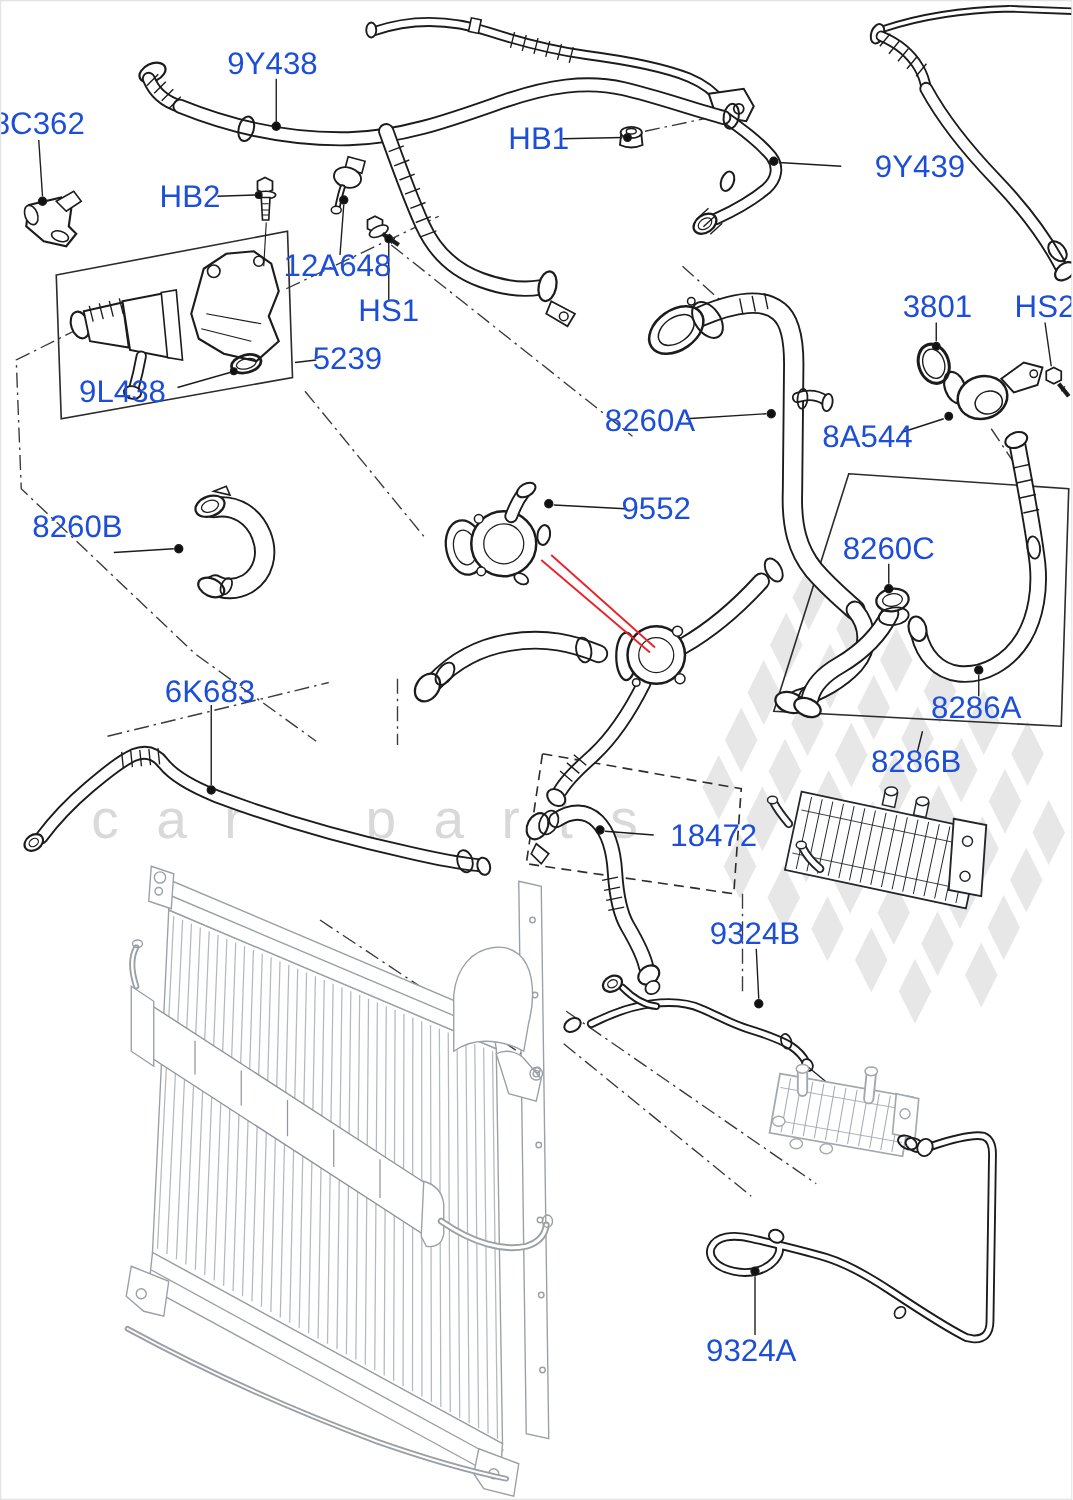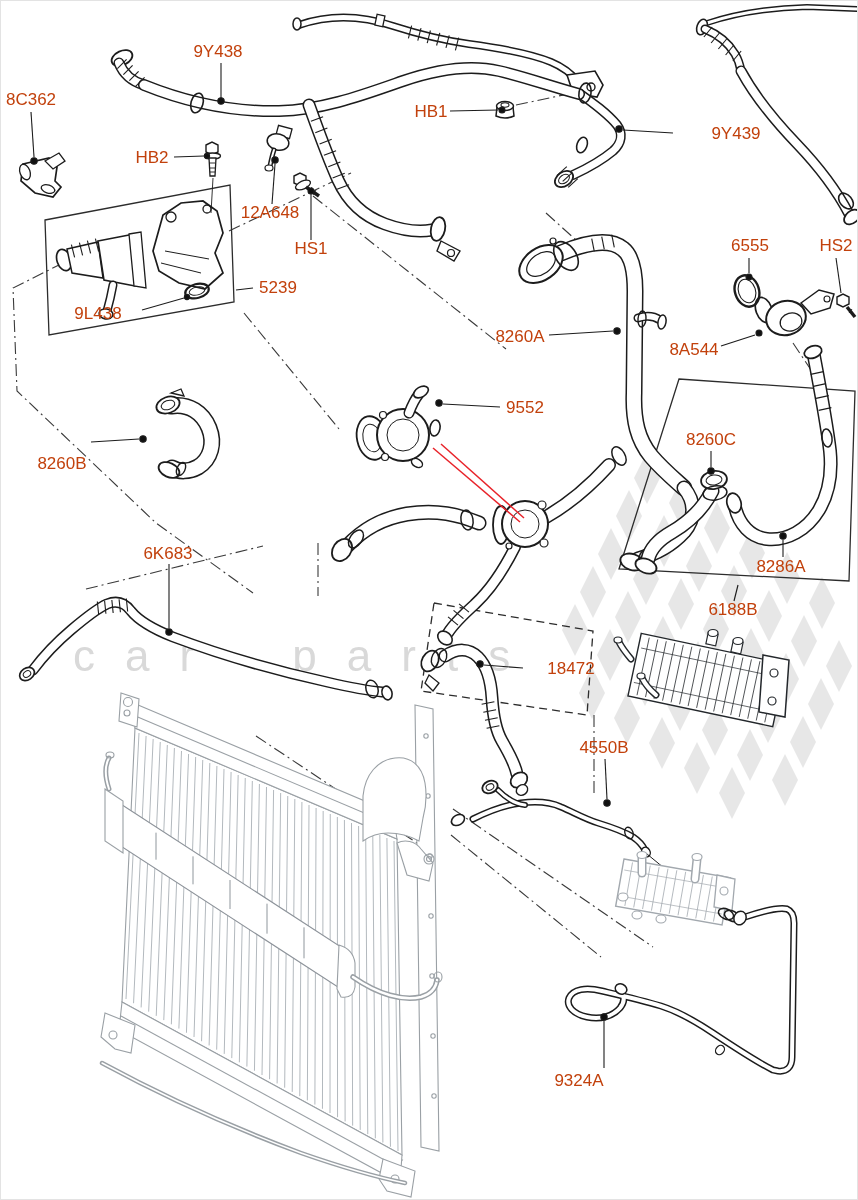--- a/index.html
+++ b/index.html
@@ -4,21 +4,21 @@
 <style>
   html,body{margin:0;padding:0;background:#fff;}
   #stage{position:relative;width:858px;height:1200px;background:#ffffff;overflow:hidden;
          border:1px solid #e3e3e3;box-sizing:border-box;
          font-family:"Liberation Sans", sans-serif;}
   .wm-brand{position:absolute;left:52px;top:518px;font-size:122px;font-weight:700;
             letter-spacing:-3px;color:rgba(210,58,72,0.32);z-index:1;white-space:nowrap;}
   .wm-tag{position:absolute;left:72px;top:630px;font-size:44px;font-weight:400;
           letter-spacing:30px;word-spacing:26px;color:#d9d9d9;z-index:1;white-space:nowrap;}
   svg#art{position:absolute;left:0;top:0;z-index:2;}
-  .lbl{position:absolute;transform:translate(-50%,-50%);font-size:17px;color:#c2410c;
+  .lbl{position:absolute;transform:translate(-50%,-50%);font-size:25px;color:#1d4ed8;
        z-index:3;white-space:nowrap;}
 </style>
 </head>
 <body>
 
 <div id="stage">
 
   <div class="wm-tag">car parts</div>
 
   <svg id="art" width="858" height="1200" viewBox="0 0 858 1200">
@@ -623,26 +623,26 @@
 
   <div class="lbl" style="left:217px;top:51px">9Y438</div>
   <div class="lbl" style="left:30px;top:99px">8C362</div>
   <div class="lbl" style="left:151px;top:157px">HB2</div>
   <div class="lbl" style="left:269px;top:212px">12A648</div>
   <div class="lbl" style="left:310px;top:248px">HS1</div>
   <div class="lbl" style="left:430px;top:111px">HB1</div>
   <div class="lbl" style="left:735px;top:133px">9Y439</div>
   <div class="lbl" style="left:277px;top:287px">5239</div>
   <div class="lbl" style="left:97px;top:313px">9L438</div>
-  <div class="lbl" style="left:749px;top:245px">6555</div>
+  <div class="lbl" style="left:749px;top:245px">3801</div>
   <div class="lbl" style="left:835px;top:245px">HS2</div>
   <div class="lbl" style="left:519px;top:336px">8260A</div>
   <div class="lbl" style="left:693px;top:349px">8A544</div>
   <div class="lbl" style="left:524px;top:407px">9552</div>
-  <div class="lbl" style="left:61px;top:463px">8260B</div>
+  <div class="lbl" style="left:61px;top:421px">8260B</div>
   <div class="lbl" style="left:710px;top:439px">8260C</div>
   <div class="lbl" style="left:780px;top:566px">8286A</div>
-  <div class="lbl" style="left:732px;top:609px">6188B</div>
+  <div class="lbl" style="left:732px;top:609px">8286B</div>
   <div class="lbl" style="left:167px;top:553px">6K683</div>
   <div class="lbl" style="left:570px;top:668px">18472</div>
-  <div class="lbl" style="left:603px;top:747px">4550B</div>
-  <div class="lbl" style="left:578px;top:1080px">9324A</div>
+  <div class="lbl" style="left:603px;top:747px">9324B</div>
+  <div class="lbl" style="left:600px;top:1080px">9324A</div>
 </div>
 
 </body></html>

